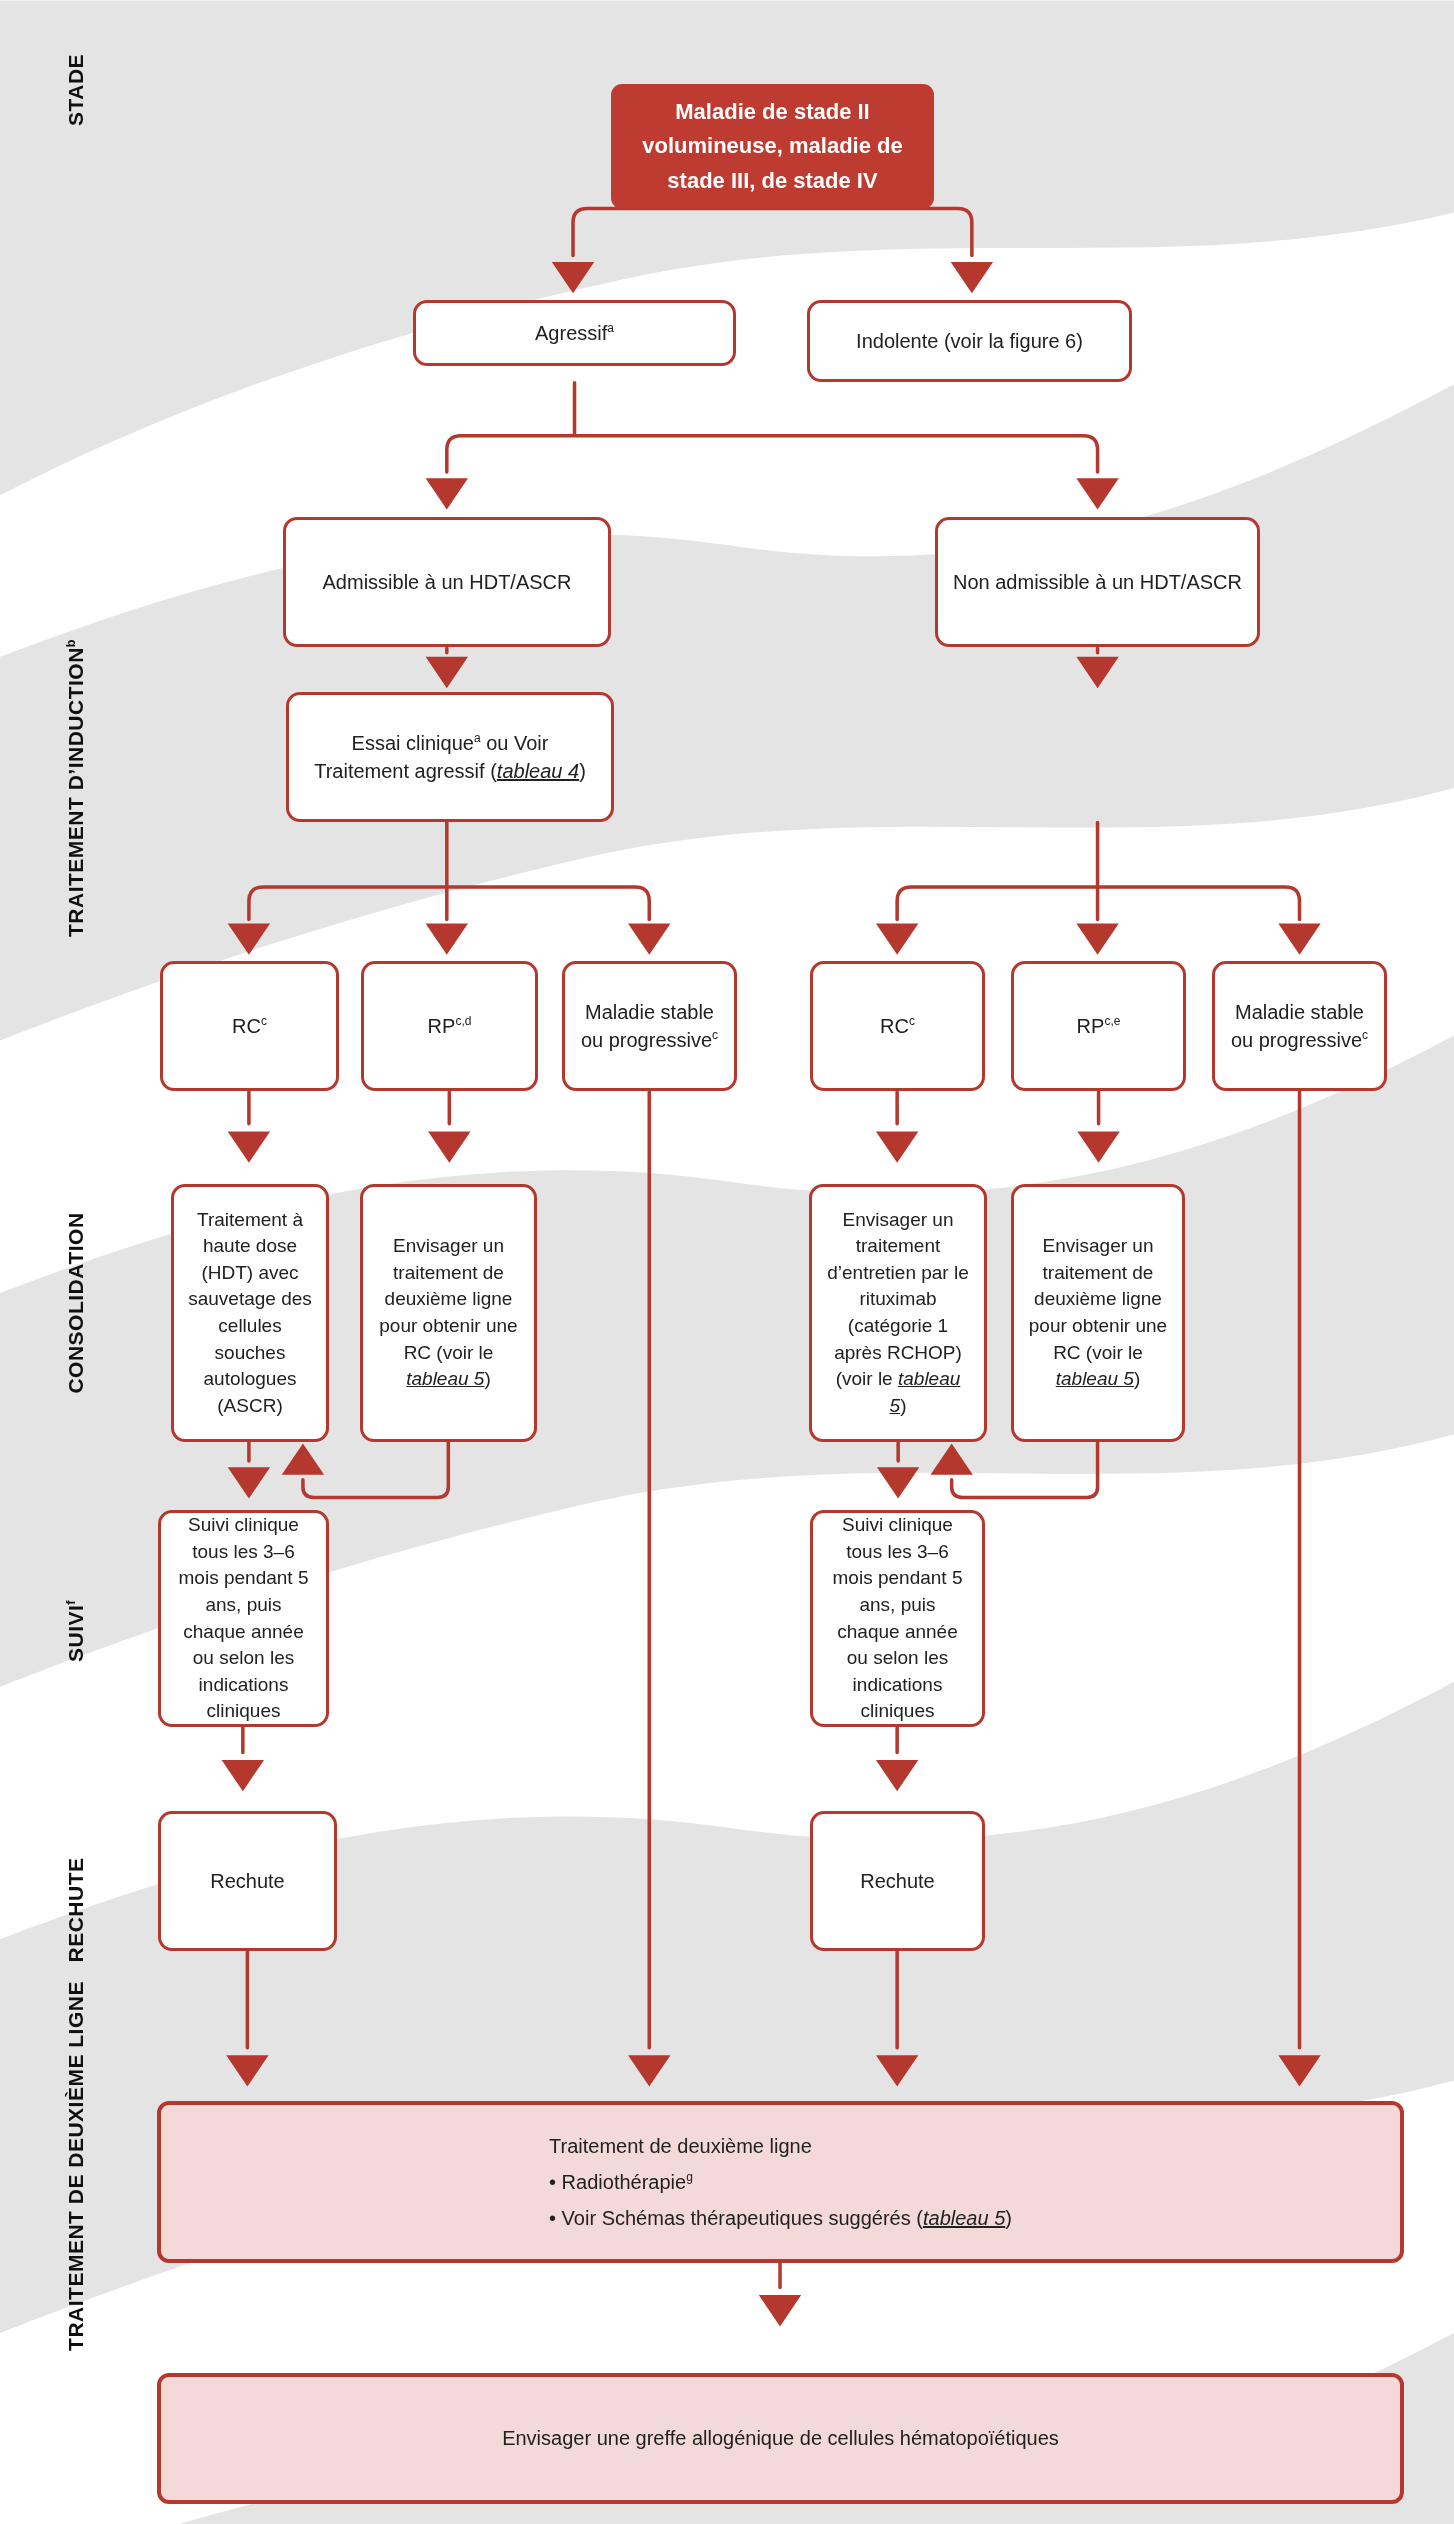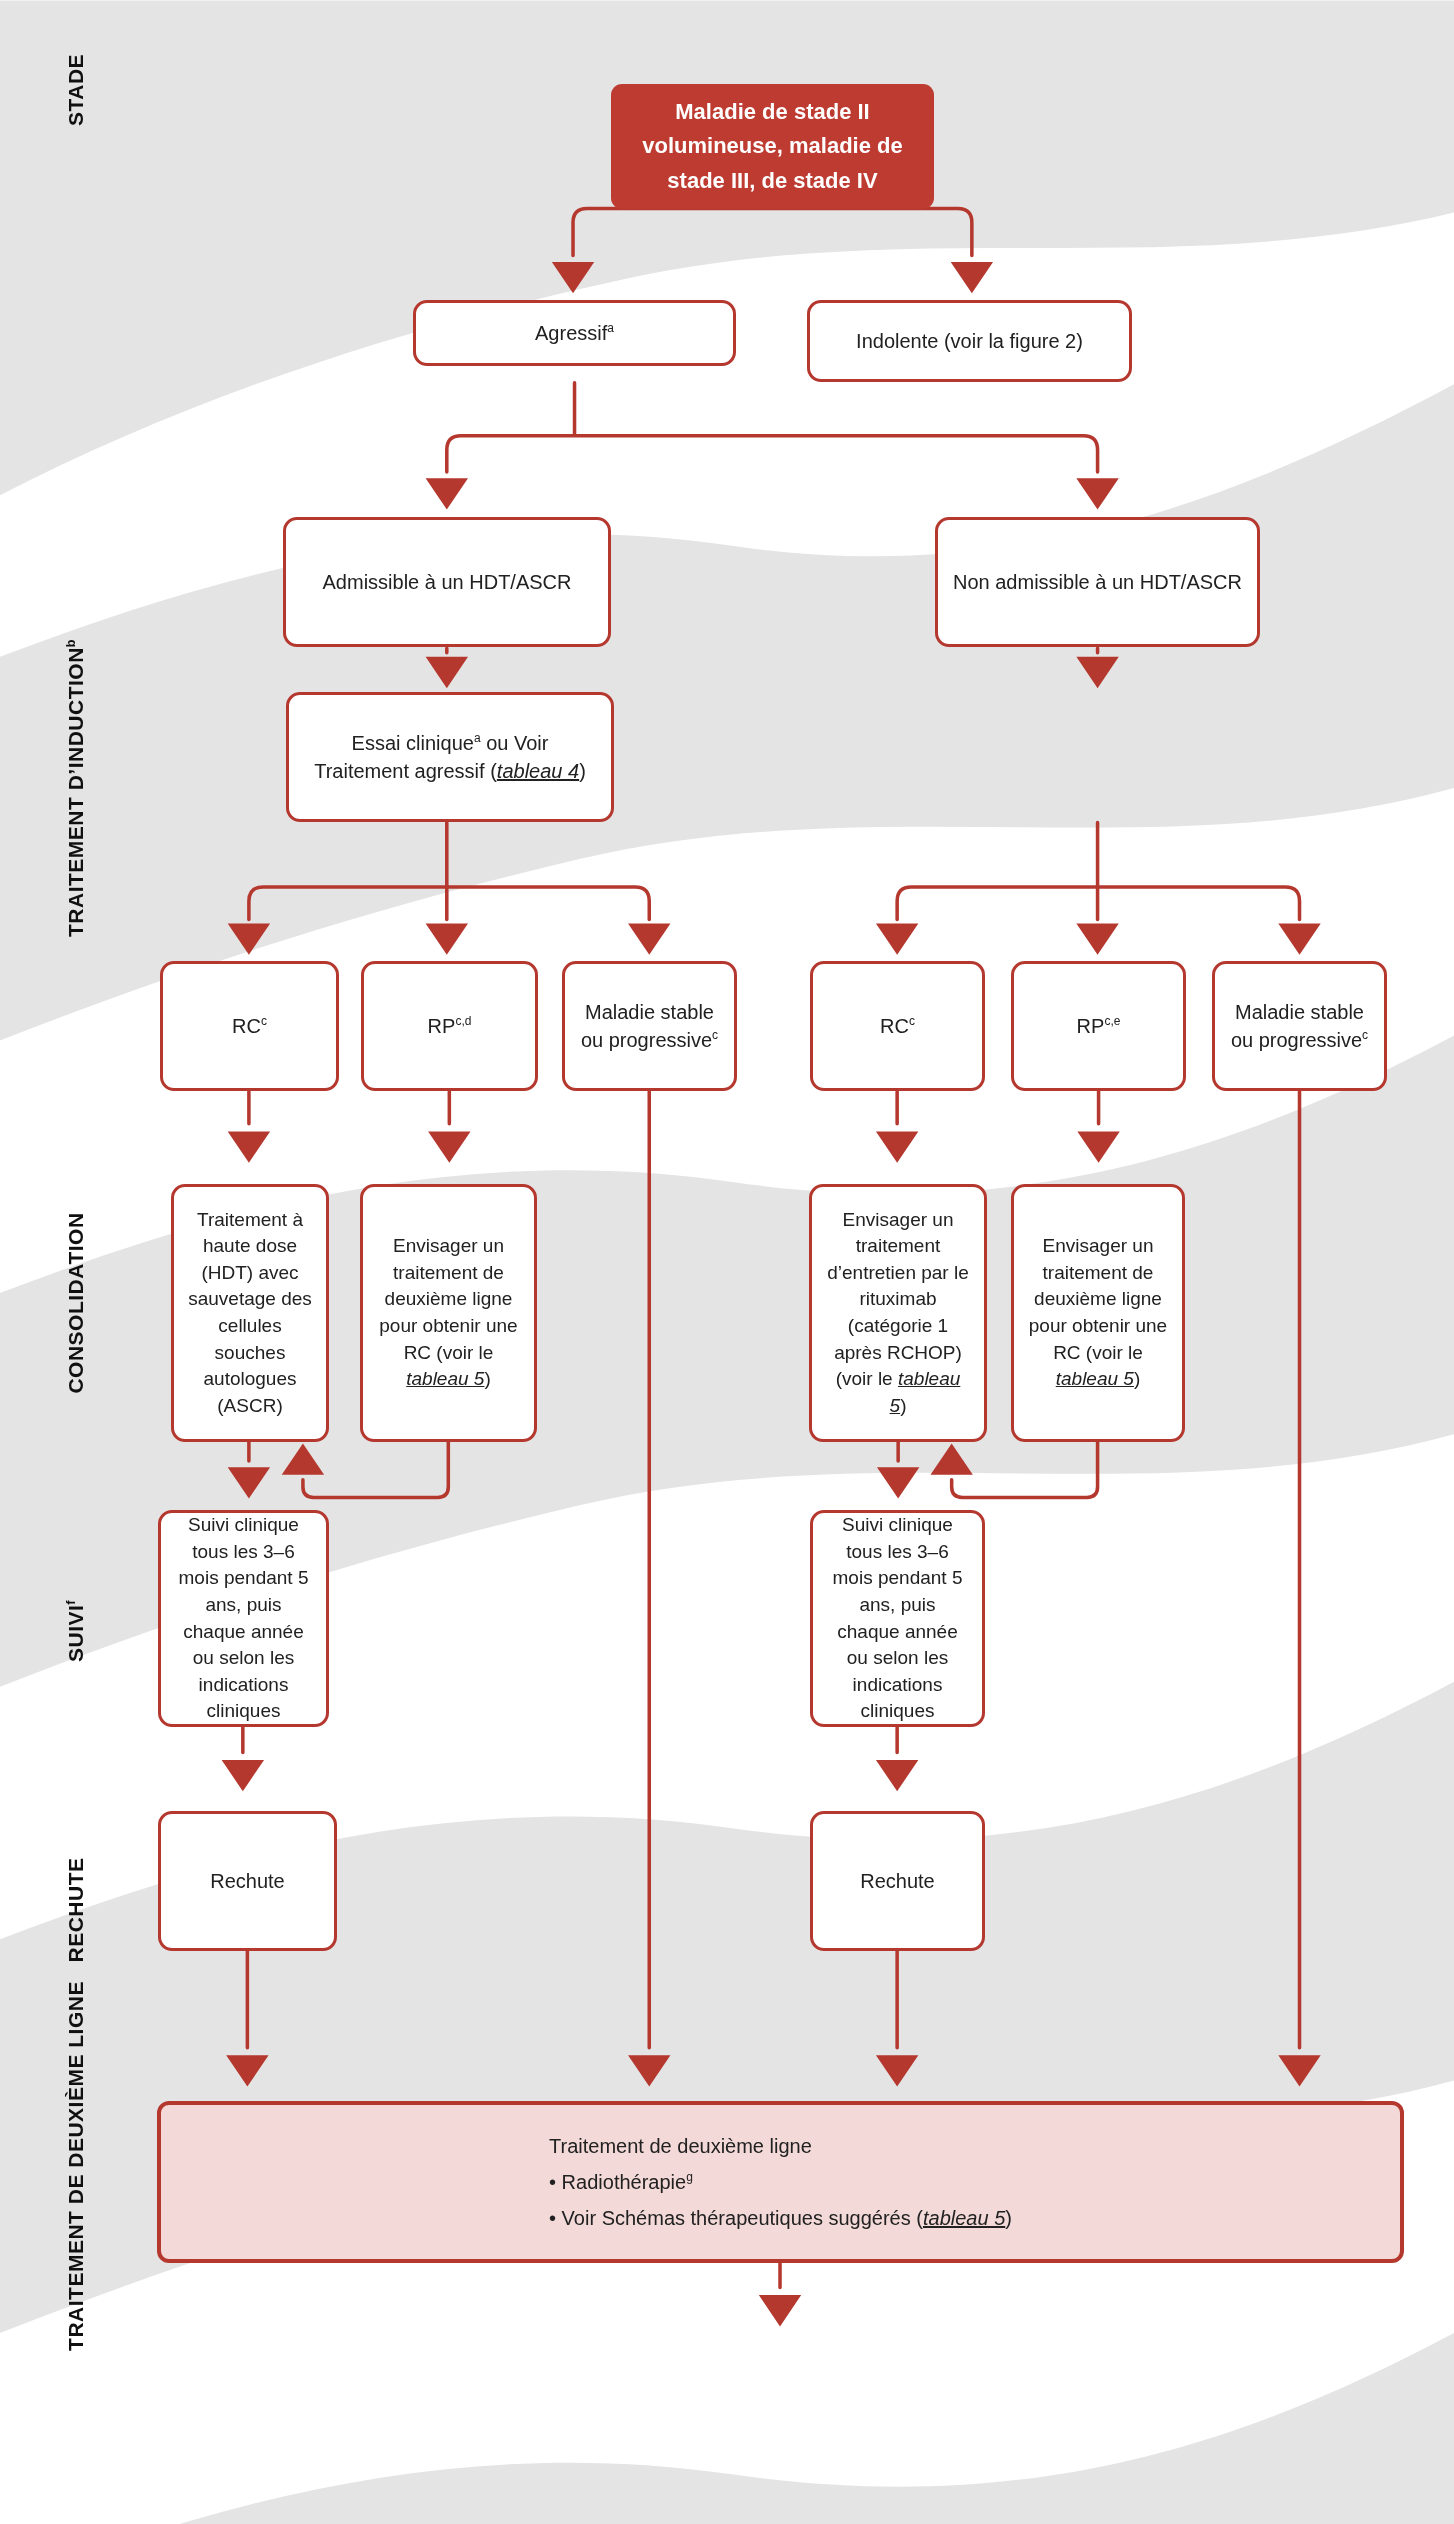--- a/index.html
+++ b/index.html
@@ -113,21 +113,21 @@
   <div class="stage-label" style="left:76px;top:2166px">TRAITEMENT DE DEUXIÈME LIGNE</div>
 
   <div class="node node--root" style="left:611px;top:43px;width:323px;height:125px">
     <span>Maladie de stade II volumineuse, maladie de stade III, de stade IV</span>
   </div>
 
   <div class="node" style="left:413px;top:300px;width:323px;height:66px">
     <span>Agressif<sup>a</sup></span>
   </div>
   <div class="node" style="left:807px;top:300px;width:325px;height:82px">
-    <span>Indolente (voir la figure 2)</span>
+    <span>Indolente (voir la figure 6)</span>
   </div>
 
   <div class="node" style="left:935px;top:517px;width:325px;height:130px">
     <span>Non admissible à un HDT/ASCR</span>
   </div>
   <div class="node" style="left:283px;top:517px;width:328px;height:130px">
     <span>Admissible à un HDT/ASCR</span>
   </div>
 
   <div class="node" style="left:286px;top:692px;width:328px;height:130px">
@@ -181,15 +181,18 @@
   </div>
 
   <div class="node node--pink col" style="left:157px;top:2101px;width:1247px;height:162px">
     <div class="sl-block">
       <div class="sl-line">Traitement de deuxième ligne</div>
       <div class="sl-line">• Radiothérapie<sup>g</sup></div>
       <div class="sl-line">• Voir Schémas thérapeutiques suggérés (<i>tableau 5</i>)</div>
     </div>
   </div>
 
+  <div class="node node--pink" style="left:157px;top:2373px;width:1247px;height:131px">
+    <span>Envisager une greffe allogénique de cellules hématopoïétiques</span>
+  </div>
 
 </div>
 
 
 </body></html>

